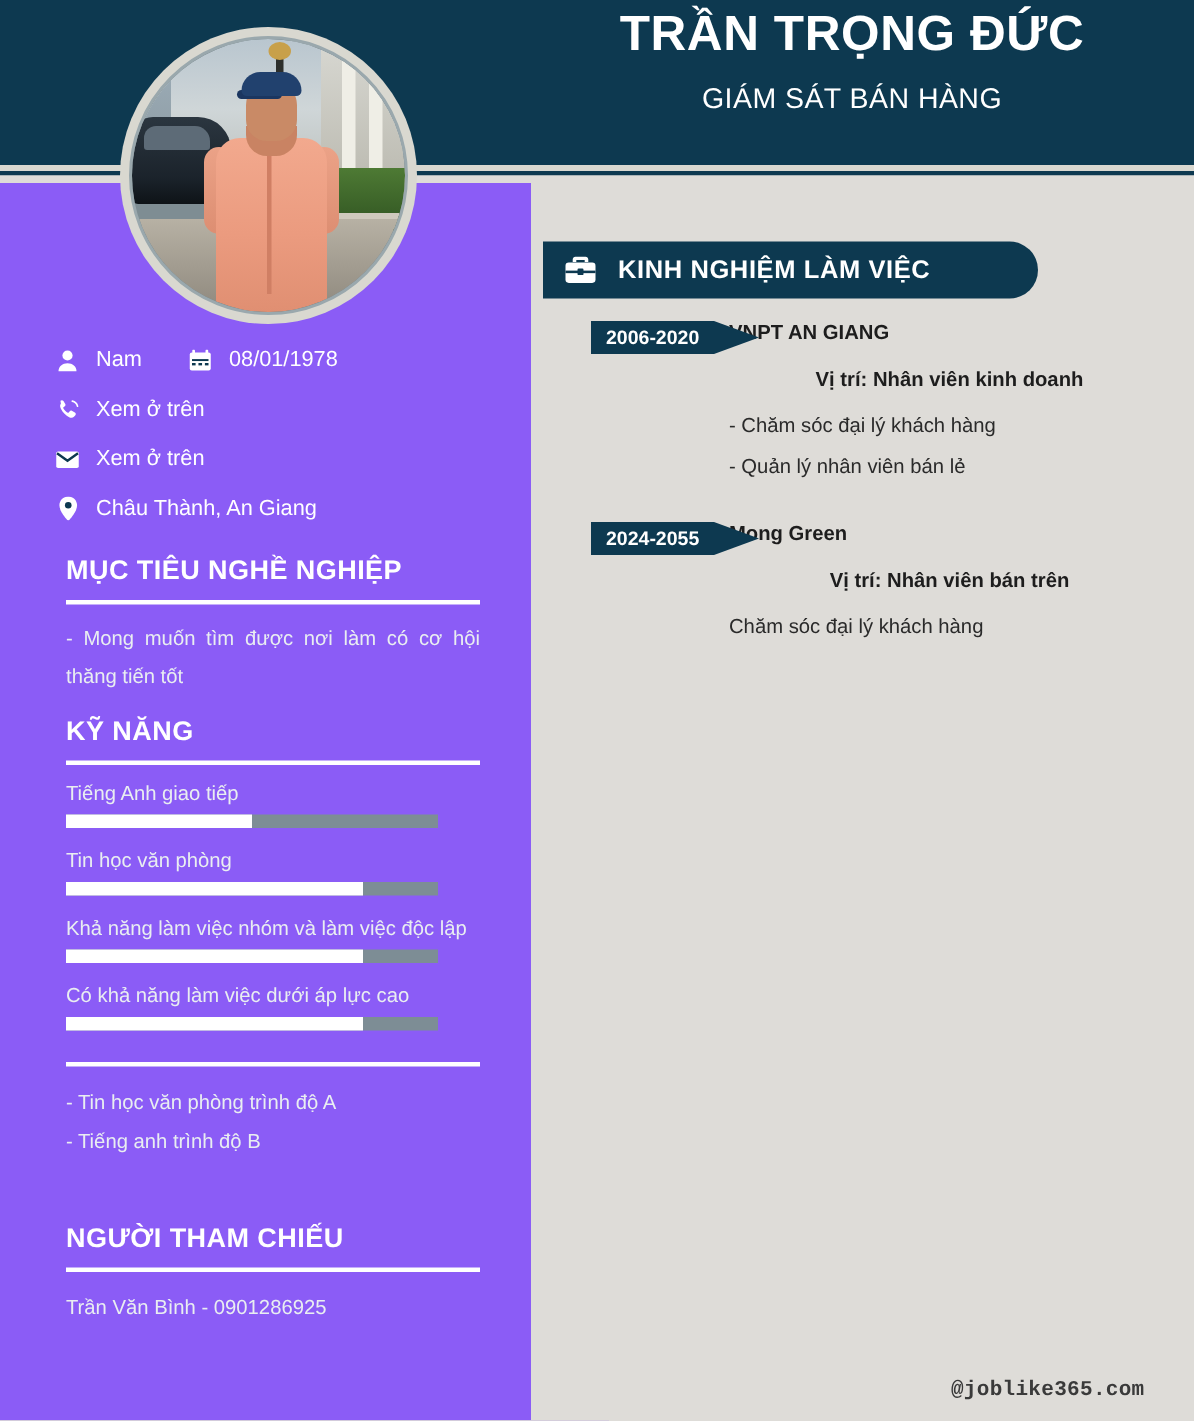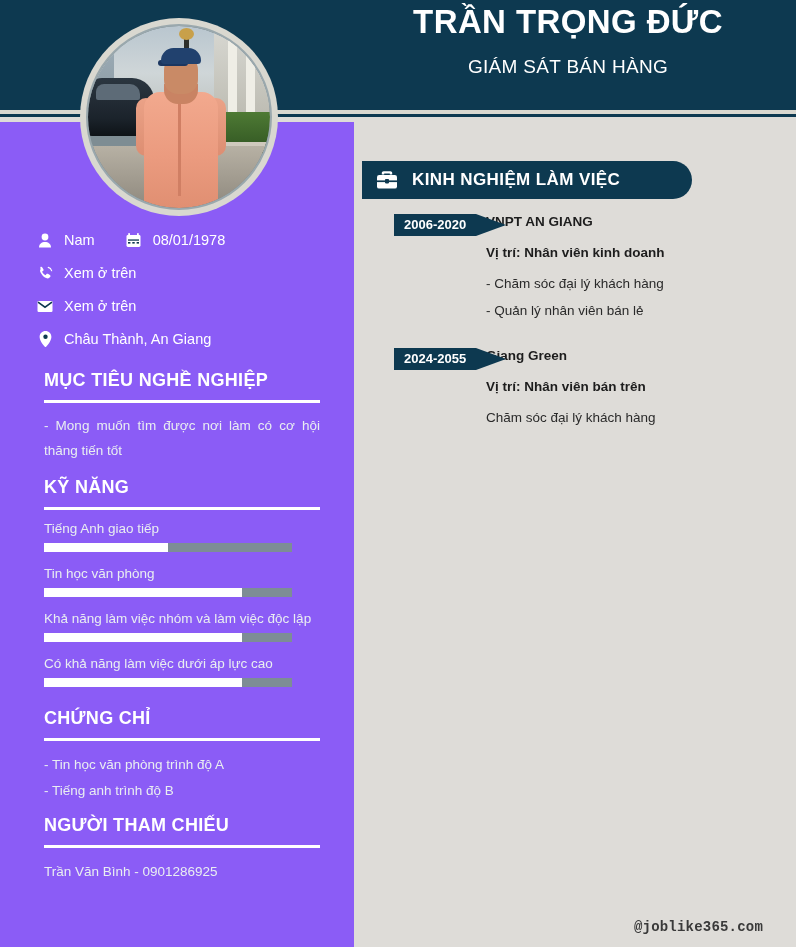--- a/index.html
+++ b/index.html
@@ -347,20 +347,21 @@
     font-size: 13.5px;
     font-weight: bold;
     color: #1d1d1d;
     margin: 0 0 16px 0;
   }
   .exp-position {
     font-size: 13.5px;
     font-weight: bold;
     color: #1d1d1d;
     margin: 0 0 16px 0;
+    text-align: center;
   }
   .exp-duty {
     font-size: 13.5px;
     color: #2a2a2a;
     margin: 0 0 12px 0;
   }
 
   .watermark {
     position: absolute;
     right: 33px;
@@ -507,21 +508,20 @@
           <div class="skill-block">
             <p class="skill-name">Có khả năng làm việc dưới áp lực cao</p>
             <div class="skill-track">
               <div class="skill-fill" style="width: 80%;"></div>
             </div>
           </div>
         </div>
     </div>
 
     <div class="side-section" style="top:586px;">
-      <div class="side-title">CHỨNG CHỈ</div>
       <div class="side-rule"></div>
       <div id="certificates-container">
           <p class="side-item">- Tin học văn phòng trình độ A</p>
           <p class="side-item">- Tiếng anh trình độ B</p>
         </div>
     </div>
 
     <div class="side-section" style="top:693px;">
       <div class="side-title">NGƯỜI THAM CHIẾU</div>
       <div class="side-rule"></div>
@@ -558,21 +558,21 @@
             <p class="exp-duty">- Chăm sóc đại lý khách hàng</p>
             <p class="exp-duty">- Quản lý nhân viên bán lẻ</p>
           </div>
         </div>
         <div class="exp-item">
           <div class="date-tag">
             <div class="date-tag-box">2024-2055</div>
             <div class="date-tag-arrow"></div>
           </div>
           <div class="exp-body">
-            <p class="exp-company">Giang Green</p>
+            <p class="exp-company">Mong Green</p>
             <p class="exp-position">Vị trí: Nhân viên bán trên</p>
             <p class="exp-duty">Chăm sóc đại lý khách hàng</p>
           </div>
         </div>
       </div>
 
     <div class="watermark">@joblike365.com</div>
 
   </div>
 

